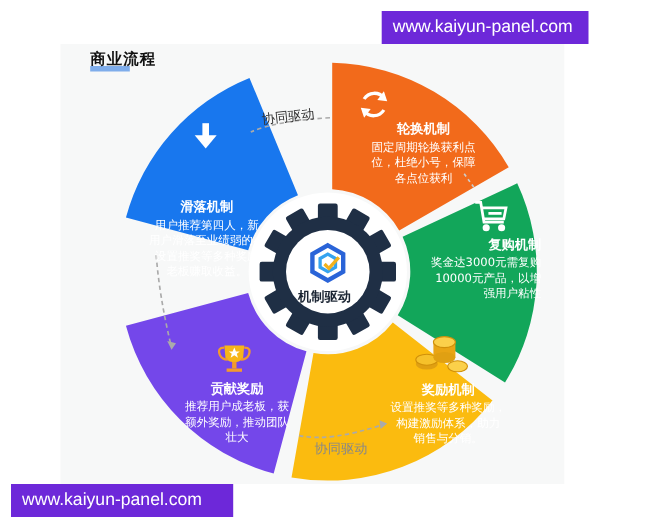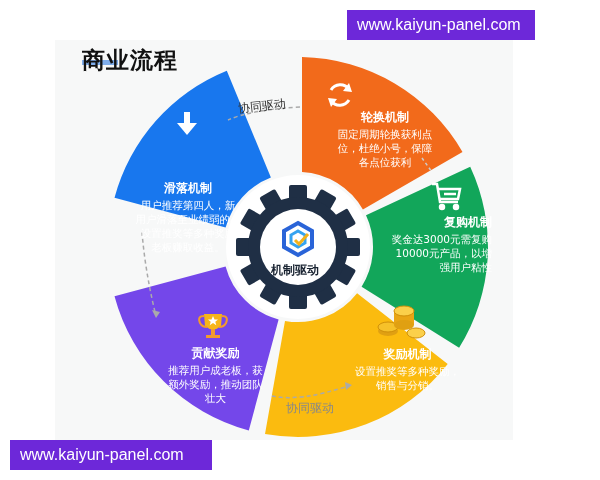--- a/index.html
+++ b/index.html
@@ -3,21 +3,21 @@
 <meta charset="utf-8">
 <style>
   html, body { margin:0; padding:0; }
   body { width:600px; height:480px; background:#ffffff; position:relative; overflow:hidden;
          font-family:"DejaVu Sans", "Liberation Sans", sans-serif; }
   .panel { position:absolute; left:55px; top:40px; width:458px; height:400px; background:#f7f8f8; }
   .wm { position:absolute; background:#6d28d9; color:#ffffff; font-family:"Liberation Sans", sans-serif;
         font-size:16px; line-height:30px; padding:0 10px; }
   .wm-top { left:347px; top:10px; width:168px; }
   .wm-bottom { left:10px; top:440px; width:182px; }
-  .title { position:absolute; left:82px; top:45px; font-size:23px; font-weight:bold; color:#111; letter-spacing:1px; }
+  .title { position:absolute; left:82px; top:45px; font-size:14px; font-weight:bold; color:#111; letter-spacing:1px; }
   .title-hl { position:absolute; left:82px; top:60px; width:36px; height:5px; background:#1e6fe0; opacity:.55; }
   svg.wheel { position:absolute; left:0; top:0; }
   .seg-text { position:absolute; color:#fff; text-align:center; }
   .seg-title { font-size:12px; font-weight:bold; line-height:19px; }
   .seg-desc { font-size:10.5px; line-height:14px; }
   .sync { position:absolute; font-size:12px; color:#333; }
   .sync2 { color:#888; }
   .hub-label { position:absolute; left:271px; top:262px; font-size:12px; font-weight:bold; color:#1b2533; }
 </style>
 </head>
@@ -125,20 +125,21 @@
 <div class="seg-text" style="left:362px; top:213px; width:130px;text-align:right;">
   <div class="seg-title">复购机制</div>
   <div class="seg-desc">奖金达3000元需复购</div>
   <div class="seg-desc">10000元产品，以增</div>
   <div class="seg-desc">强用户粘性</div>
 </div>
 
 <div class="seg-text" style="left:345px; top:345px; width:125px;">
   <div class="seg-title">奖励机制</div>
   <div class="seg-desc">设置推奖等多种奖励，</div>
+  <div class="seg-desc">构建激励体系，助力</div>
   <div class="seg-desc">销售与分销。</div>
 </div>
 
 <div class="seg-text" style="left:158px; top:344px; width:115px;">
   <div class="seg-title">贡献奖励</div>
   <div class="seg-desc">推荐用户成老板，获</div>
   <div class="seg-desc">额外奖励，推动团队</div>
   <div class="seg-desc">壮大</div>
 </div>
 

